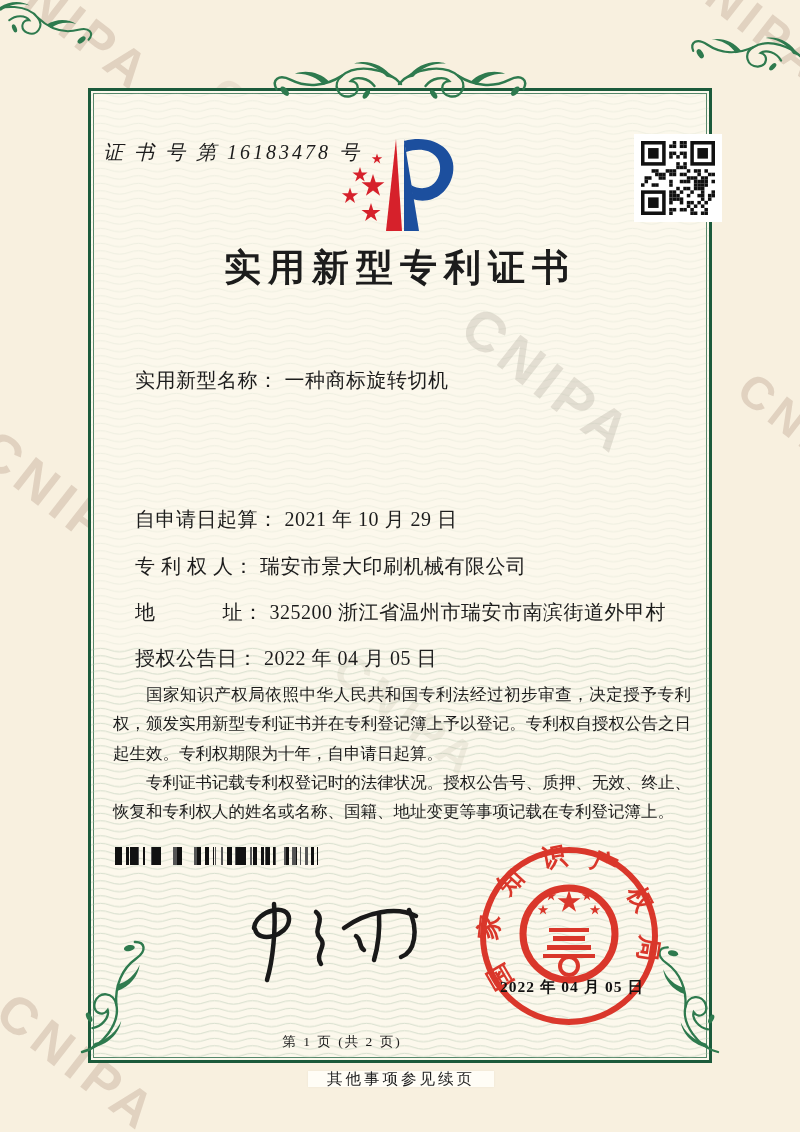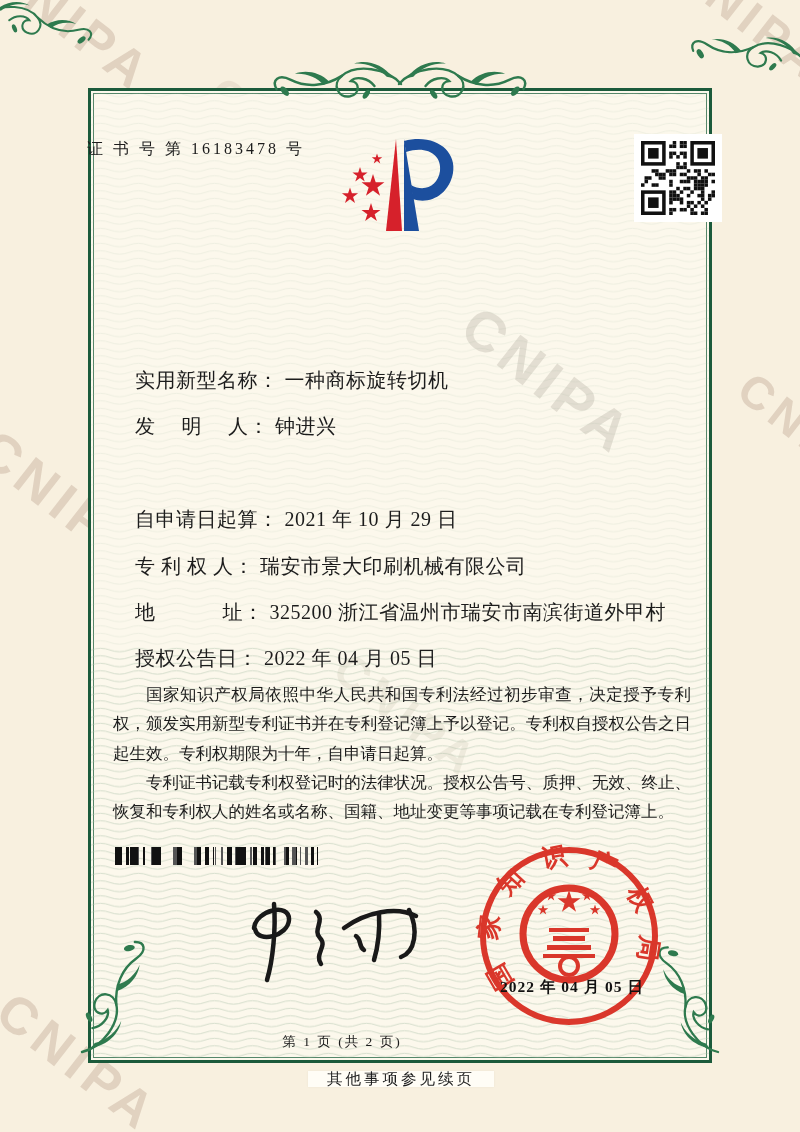--- a/index.html
+++ b/index.html
@@ -22,21 +22,21 @@
   
   .frame{position:absolute;left:88px;top:88px;width:624px;height:975px;
          border:3px solid #1b5a3b;background:#fcf8ec;box-sizing:border-box;}
   .frame-inner{position:absolute;inset:2px;border:1.5px solid #55876a;}
   .waves{position:absolute;inset:0;width:100%;height:100%;}
 
   
   .orna{position:absolute;left:0;top:0;width:800px;height:1132px;pointer-events:none;color:#2e7a4e;}
 
   
-  .cert-no{position:absolute;left:87px;top:139px;font-size:16px;letter-spacing:3px;}
+  .cert-no{position:absolute;left:103px;top:139px;font-size:20px;letter-spacing:3px;font-style:italic;}
   .logo{position:absolute;left:333px;top:133px;}
   .qr-box{position:absolute;left:634px;top:134px;width:88px;height:88px;background:#fff;
           display:flex;align-items:center;justify-content:center;}
   .title{position:absolute;left:0;top:243px;width:800px;text-align:center;
          font-size:37px;font-weight:700;letter-spacing:7px;}
 
   
   .field{position:absolute;left:113px;font-size:20px;letter-spacing:.5px;white-space:pre;}
   .field .lbl{display:inline-block;min-width:104px;}
   .field .val{margin-left:6px;}
@@ -245,26 +245,24 @@
         <rect x="7.0476190476190474" y="7.0476190476190474" width="10.571428571428571" height="10.571428571428571" fill="#111"></rect>
         <rect x="49.33333333333333" y="0" width="24.666666666666664" height="24.666666666666664" fill="#111"></rect>
         <rect x="52.857142857142854" y="3.5238095238095237" width="17.61904761904762" height="17.61904761904762" fill="#fff"></rect>
         <rect x="56.38095238095238" y="7.0476190476190474" width="10.571428571428571" height="10.571428571428571" fill="#111"></rect>
         <rect x="0" y="49.33333333333333" width="24.666666666666664" height="24.666666666666664" fill="#111"></rect>
         <rect x="3.5238095238095237" y="52.857142857142854" width="17.61904761904762" height="17.61904761904762" fill="#fff"></rect>
         <rect x="7.0476190476190474" y="56.38095238095238" width="10.571428571428571" height="10.571428571428571" fill="#111"></rect>
       </svg>
   </div>
 
+  <div class="title">实用新型专利证书</div>
 
   <div class="field f0">
     <span class="lbl">实用新型名称：</span><span class="val">一种商标旋转切机</span>
-  </div>
-  <div class="field f1">
-    <span class="lbl">发　 明　 人：</span><span class="val">钟进兴</span>
   </div>
   <div class="field f3">
     <span class="lbl">自申请日起算：</span><span class="val">2021 年 10 月 29 日</span>
   </div>
   <div class="field f4">
     <span class="lbl">专 利 权 人：</span><span class="val">瑞安市景大印刷机械有限公司</span>
   </div>
   <div class="field f5">
     <span class="lbl">地　　　 址：</span><span class="val">325200 浙江省温州市瑞安市南滨街道外甲村</span>
   </div>

